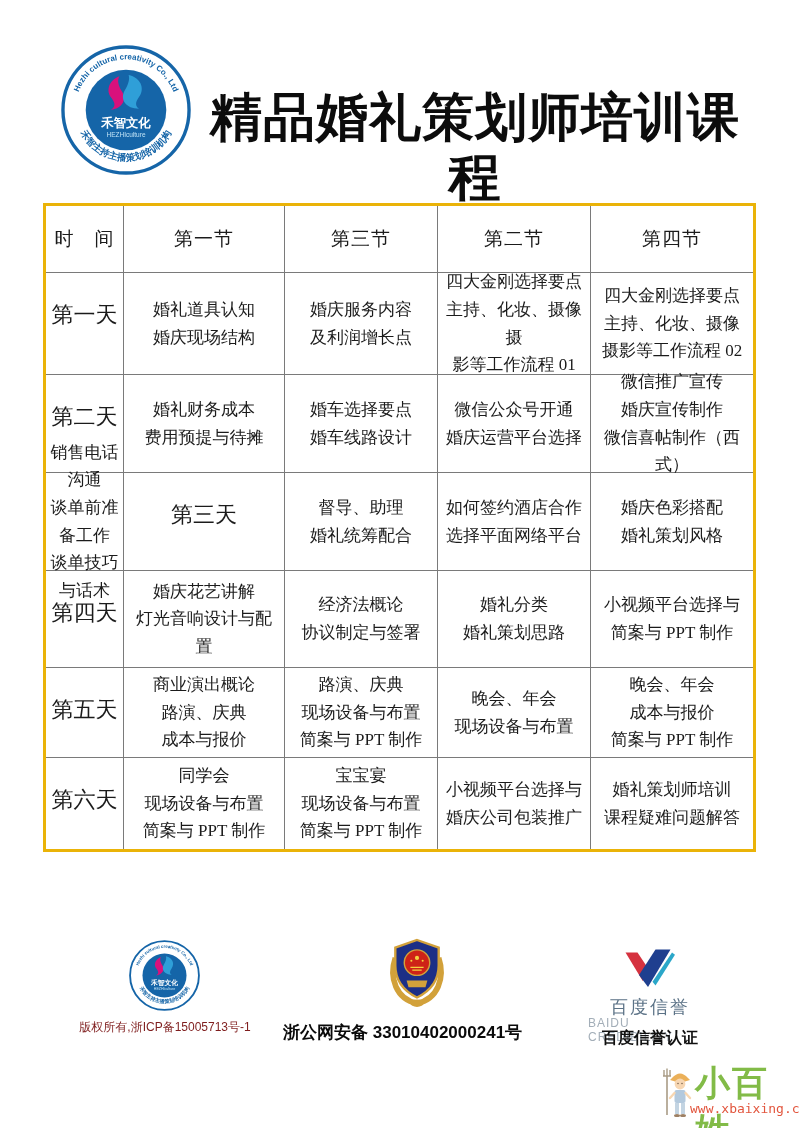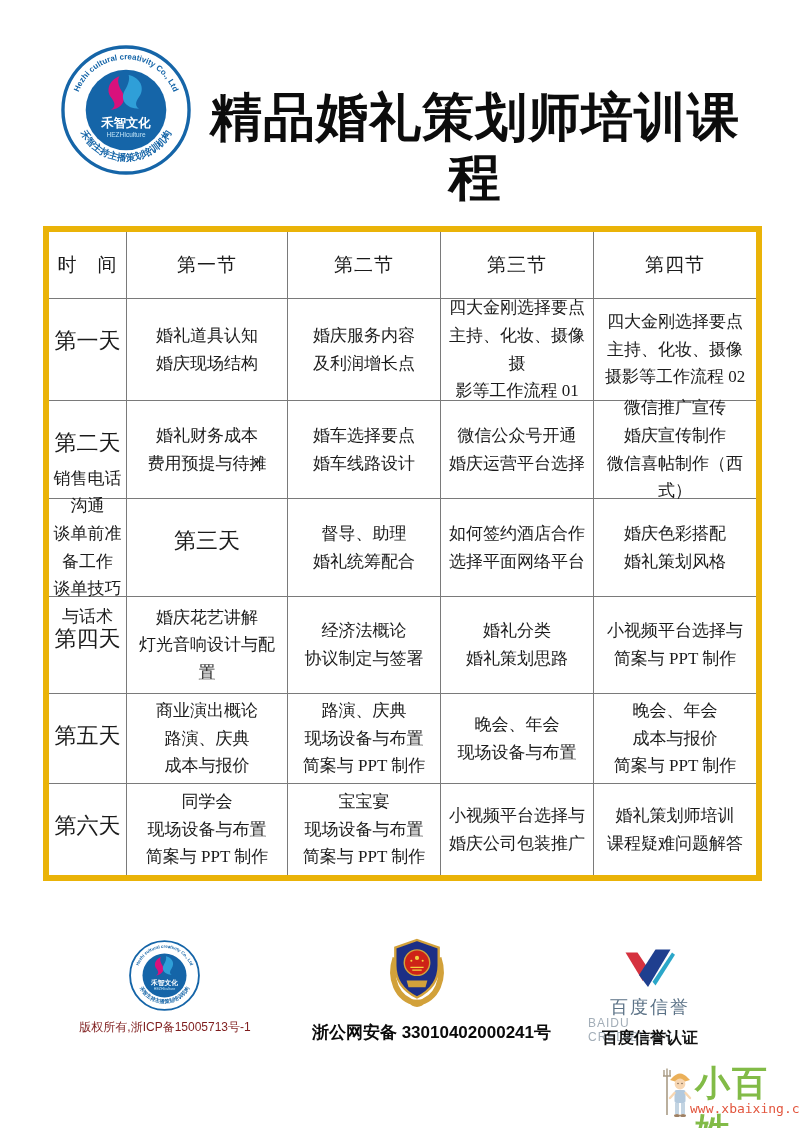--- a/index.html
+++ b/index.html
@@ -16,41 +16,40 @@
     font-family:"Liberation Serif",serif;font-weight:700;font-size:52px;
     letter-spacing:1px;color:#0c0c0c;line-height:1.15;
   }
 
   
   .course-table{
     left:43px;top:203px;width:707px;
     display:grid;
     grid-template-columns:78px 161px 153px 153px 162px;
     grid-template-rows:67px 102px 98px 98px 97px 90px 91px;
-    border:6px solid #eab308;
+    border:3px solid #eab308;
     font-family:"Liberation Serif",serif;
-    margin-top:23px;
   }
   .cell{
     border-right:1px solid #7a7a7a;border-bottom:1px solid #7a7a7a;
     display:flex;align-items:center;justify-content:center;
     text-align:center;white-space:pre-line;
     font-size:17px;line-height:1.62;color:#1b1b1b;
     padding:2px 4px;box-sizing:border-box;
   }
   .cell:nth-child(5n){border-right:none;}
   .cell:nth-last-child(-n+5){border-bottom:none;}
   .th{font-size:19px;letter-spacing:1px;}
   .day{align-items:flex-start;padding-top:24px;font-size:22px;}
 
   
   .footer-logo{left:129px;top:940px;width:71px;height:71px;}
   .icp-text{left:43px;top:1019px;width:244px;text-align:center;font-size:12px;color:#7f1d1d;}
   .police-badge{left:384px;top:935px;width:66px;height:76px;}
-  .police-text{left:283px;top:1021px;width:268px;text-align:right;font-size:17px;font-weight:700;color:#0a0a0a;}
+  .police-text{left:283px;top:1021px;width:268px;text-align:left;font-size:17px;font-weight:700;color:#0a0a0a;}
   .baidu-v{left:621px;top:944px;width:54px;height:47px;}
   .baidu-cn{left:588px;top:995px;width:124px;text-align:center;font-size:18px;letter-spacing:2px;color:#5b7286;}
   .baidu-en{left:588px;top:1016px;width:124px;text-align:left;font-size:12px;letter-spacing:1px;color:#a3aeb8;}
   .baidu-cert{left:584px;top:1028px;width:132px;text-align:center;font-size:16px;font-weight:700;color:#101010;}
 
   
   .wm-mascot{left:662px;top:1067px;width:34px;height:52px;opacity:.85;}
   .wm-name{left:695px;top:1060px;width:110px;font-size:35px;font-weight:700;color:#82bb47;letter-spacing:2px;font-family:"Liberation Serif",serif;}
   .wm-url{left:690px;top:1101px;width:110px;font-size:13px;color:#e2553d;font-family:"DejaVu Sans Mono",monospace;}
 </style>
@@ -76,22 +75,22 @@
     <path d="M52 23 C61 25 65 33 60 40 C57 44 57 47 60 49 C50 49 45 42 49 35 C52 30 53 26 52 23 Z" fill="#2f9fd8"></path>
     <text x="50" y="63" text-anchor="middle" font-size="9.5" font-weight="700" fill="#ffffff">禾智文化</text>
     <text x="50" y="71" text-anchor="middle" font-size="5" fill="#bfe2f5">HEZHIculture</text>
   </svg>
 
   <h1 class="abs page-title">精品婚礼策划师培训课程</h1>
 
   <div class="abs course-table">
     <div class="cell th">时　间</div>
     <div class="cell th">第一节</div>
+    <div class="cell th">第三节</div>
     <div class="cell th">第二节</div>
-    <div class="cell th">第三节</div>
     <div class="cell th">第四节</div>
 
     <div class="cell day">第一天</div>
     <div class="cell">婚礼道具认知
 婚庆现场结构</div>
     <div class="cell">婚庆服务内容
 及利润增长点</div>
     <div class="cell">四大金刚选择要点
 主持、化妆、摄像摄
 影等工作流程 01</div>

